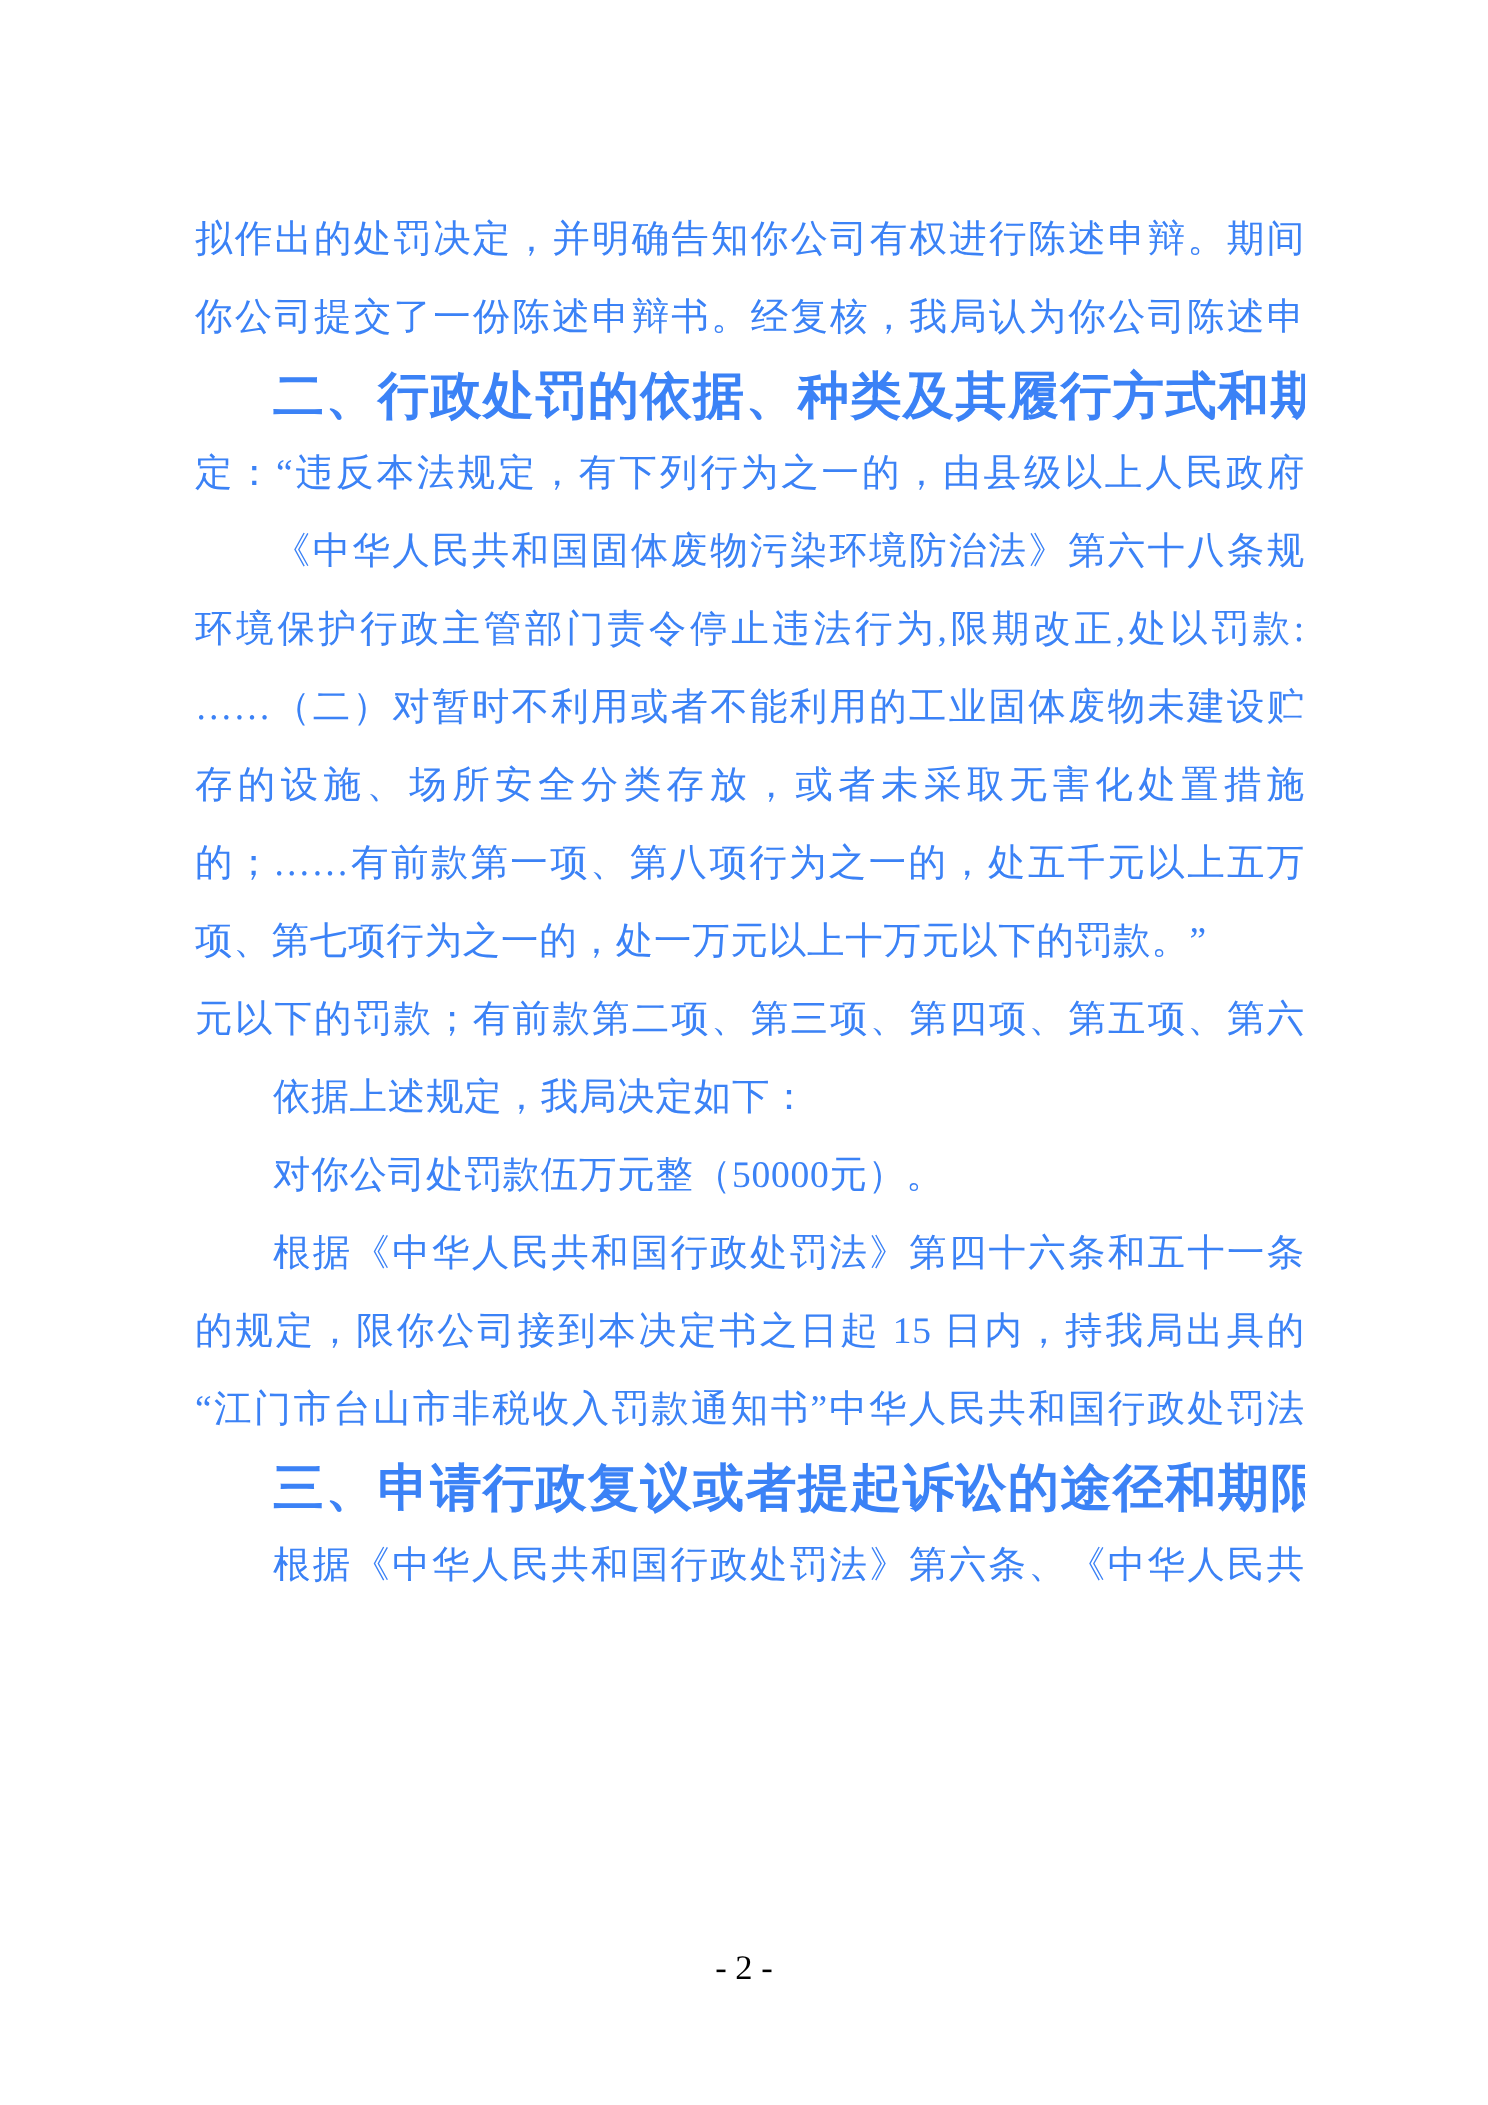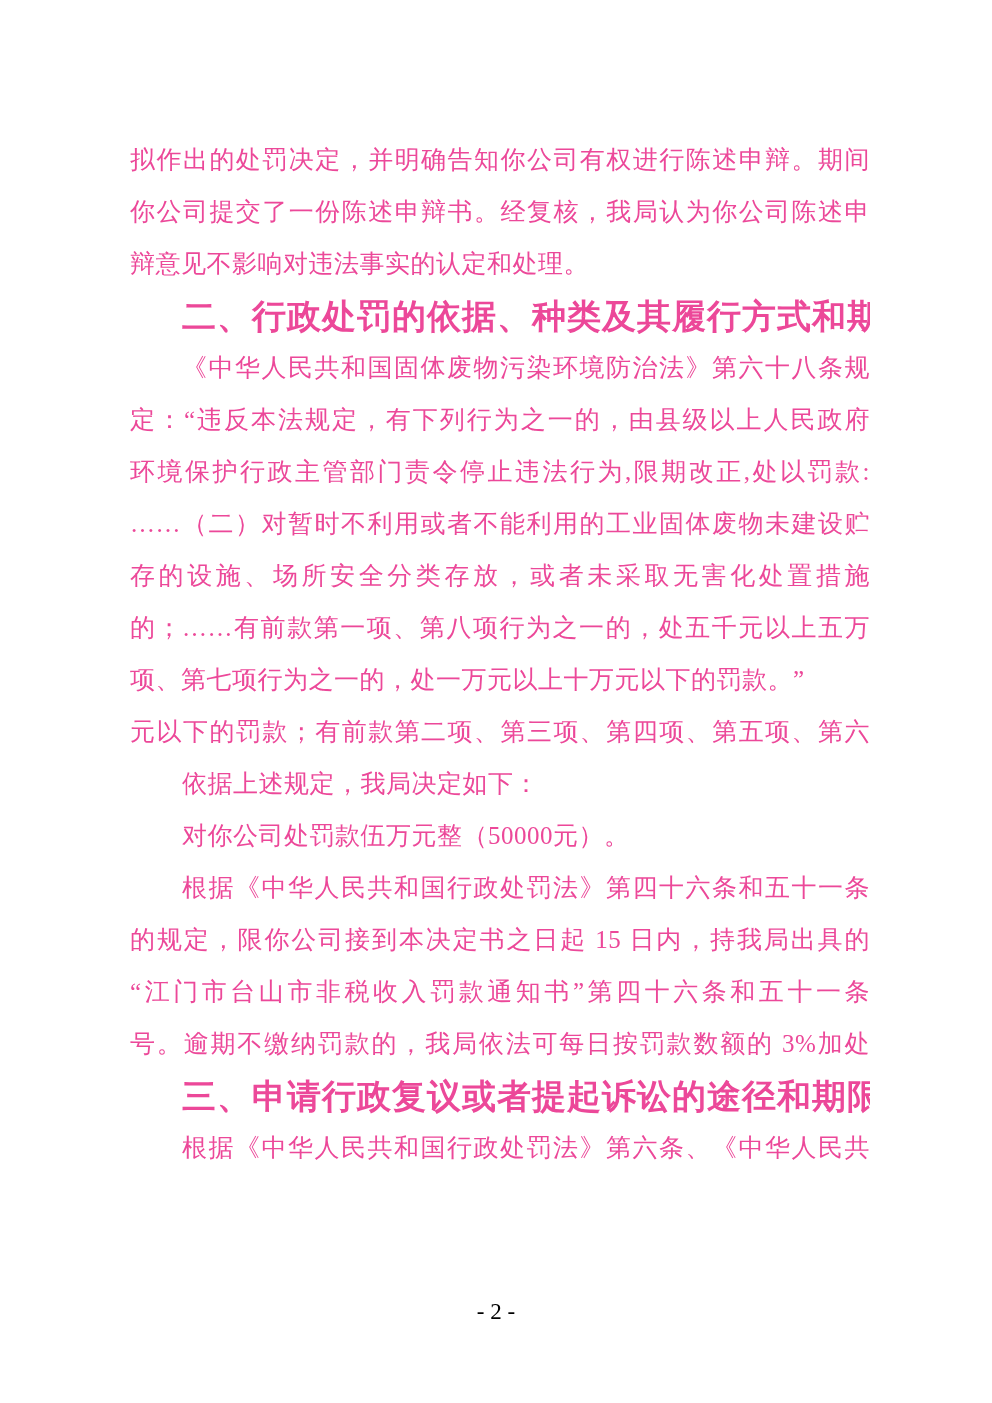--- a/index.html
+++ b/index.html
@@ -22,21 +22,21 @@
     top: 134px;
     width: 740px;
   }
   .line {
     height: 52px;
     line-height: 52px;
     font-size: 25px;
     letter-spacing: 0.5px;
     overflow: hidden;
     white-space: nowrap;
-    color: #ec4899;
+    color: #3b82f6;
   }
   .line.fill {
     white-space: normal;
     text-align: justify;
     text-align-last: justify;
     -moz-text-align-last: justify;
     text-justify: inter-character;
   }
   .line.indent {
     text-indent: 52px;
@@ -60,46 +60,44 @@
   }
 </style>
 </head>
 <body>
 
 <div class="page">
   <div class="doc">
       <div class="block body">
         <div class="line fill">拟作出的处罚决定，并明确告知你公司有权进行陈述申辩。期间</div>
         <div class="line fill">你公司提交了一份陈述申辩书。经复核，我局认为你公司陈述申</div>
-        <div class="line">辩意见不影响对违法事实的认定和处理。</div>
       </div>
       <div class="block heading">
         <div class="line indent">二、行政处罚的依据、种类及其履行方式和期限</div>
       </div>
       <div class="block body">
+        <div class="line fill">定：“违反本法规定，有下列行为之一的，由县级以上人民政府</div>
         <div class="line fill indent">《中华人民共和国固体废物污染环境防治法》第六十八条规</div>
-        <div class="line fill">定：“违反本法规定，有下列行为之一的，由县级以上人民政府</div>
         <div class="line fill">环境保护行政主管部门责令停止违法行为,限期改正,处以罚款:</div>
         <div class="line fill">……（二）对暂时不利用或者不能利用的工业固体废物未建设贮</div>
         <div class="line fill">存的设施、场所安全分类存放，或者未采取无害化处置措施</div>
         <div class="line fill">的；……有前款第一项、第八项行为之一的，处五千元以上五万</div>
         <div class="line">项、第七项行为之一的，处一万元以上十万元以下的罚款。”</div>
         <div class="line fill">元以下的罚款；有前款第二项、第三项、第四项、第五项、第六</div>
       </div>
       <div class="block body">
         <div class="line indent">依据上述规定，我局决定如下：</div>
       </div>
       <div class="block body">
         <div class="line indent">对你公司处罚款伍万元整（50000元）。</div>
       </div>
       <div class="block body">
         <div class="line fill indent">根据《中华人民共和国行政处罚法》第四十六条和五十一条</div>
         <div class="line fill">的规定，限你公司接到本决定书之日起 15 日内，持我局出具的</div>
-        <div class="line fill">“江门市台山市非税收入罚款通知书”第四十六条和五十一条</div>
-        <div class="line fill">号。逾期不缴纳罚款的，我局依法可每日按罚款数额的 3%加处</div>
+        <div class="line fill">“江门市台山市非税收入罚款通知书”中华人民共和国行政处罚法</div>
       </div>
       <div class="block heading">
         <div class="line indent">三、申请行政复议或者提起诉讼的途径和期限</div>
       </div>
       <div class="block body">
         <div class="line fill indent">根据《中华人民共和国行政处罚法》第六条、《中华人民共</div>
       </div>
     </div>
   <div class="footer">- 2 -</div>
 </div>

